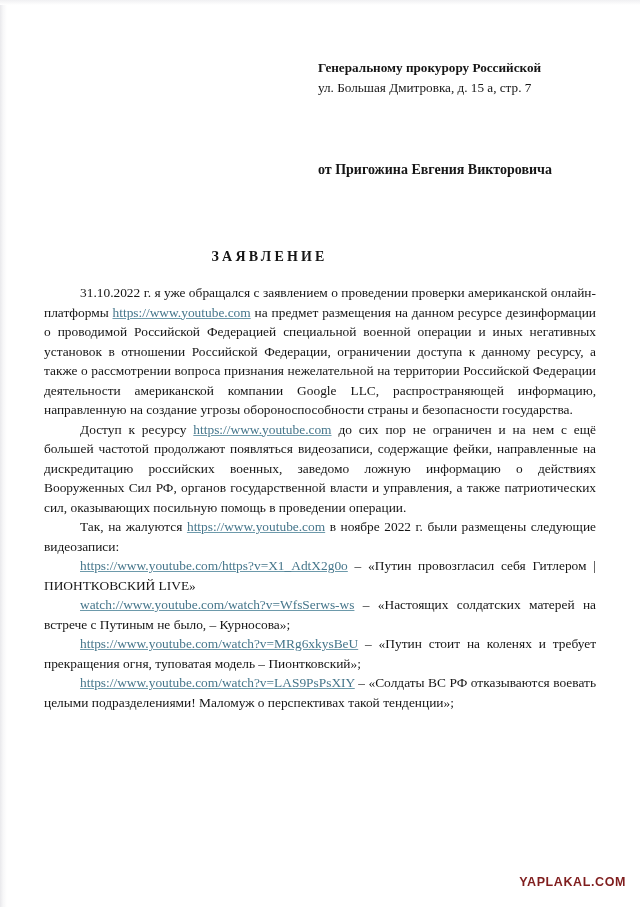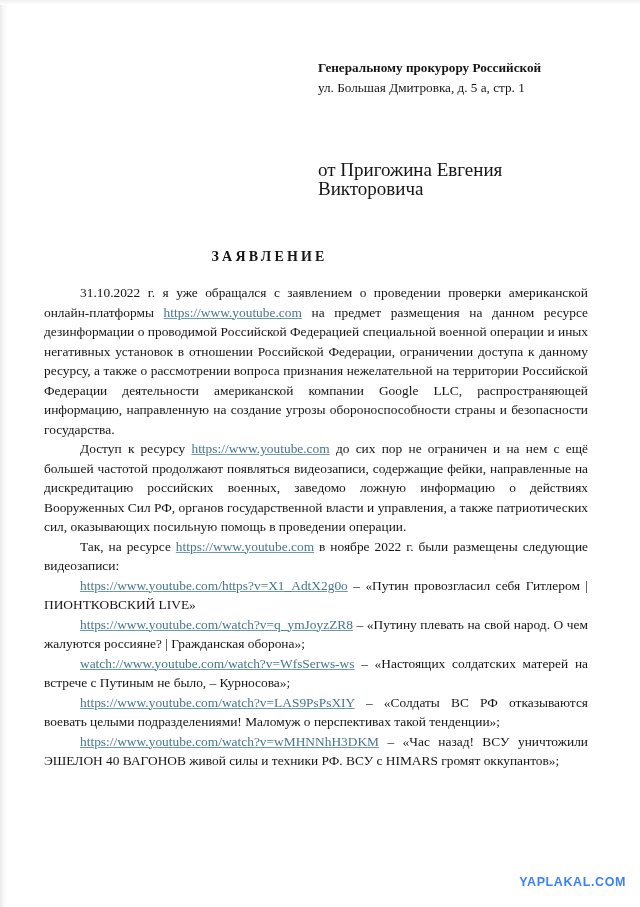--- a/index.html
+++ b/index.html
@@ -56,23 +56,23 @@
     font-weight: bold;
   }
   .addressee .plain-line {
     font-weight: normal;
   }
   .from-line {
     position: absolute;
     top: 160px;
     left: 318px;
     width: 278px;
-    font-size: 19px;
+    font-size: 14px;
     line-height: 19px;
-    font-weight: normal;
+    font-weight: bold;
   }
 
   
   .doc-title {
     position: absolute;
     top: 249px;
     left: 0;
     width: 536px;
     text-align: center;
     font-size: 14px;
@@ -86,21 +86,21 @@
     position: absolute;
     top: 283px;
     left: 44px;
     width: 552px;
     font-size: 13.4px;
     line-height: 19.5px;
     text-align: justify;
     text-justify: inter-word;
   }
   .body-text p {
-    margin: 0 8px 0 0;
+    margin: 0 0 0 0;
     text-indent: 36px;
   }
   .body-text p.item {
     text-indent: 36px;
   }
 
   a.link, .link {
     color: #46768b;
     text-decoration: underline;
     text-decoration-color: #6d9aab;
@@ -109,53 +109,52 @@
 
   
   .watermark {
     position: absolute;
     right: 14px;
     bottom: 18px;
     font-family: "Liberation Sans", "DejaVu Sans", sans-serif;
     font-size: 12.5px;
     font-weight: bold;
     letter-spacing: 0.6px;
-    color: #3b82f6;
+    color: #7f1d1d;
   }
 </style>
 </head>
 <body>
 
 <div class="page-edge-left"></div>
 <div class="page-edge-top"></div>
 
 <div class="sheet">
 
   <div class="addressee">
     <div class="bold-line">Генеральному прокурору Российской</div>
-    <div class="plain-line">ул. Большая Дмитровка, д. 5 а, стр. 1</div>
+    <div class="plain-line">ул. Большая Дмитровка, д. 15 а, стр. 7</div>
   </div>
 
   <div class="from-line">от Пригожина Евгения Викторовича</div>
 
   <div class="doc-title">ЗАЯВЛЕНИЕ</div>
 
   <div class="body-text">
 
     <p><span>31.10.2022 г. я уже обращался с заявлением о проведении проверки американской онлайн-платформы </span><a class="link" href="#">https://www.youtube.com</a><span> на предмет размещения на данном ресурсе дезинформации о проводимой Российской Федерацией специальной военной операции и иных негативных установок в отношении Российской Федерации, ограничении доступа к данному ресурсу, а также о рассмотрении вопроса признания нежелательной на территории Российской Федерации деятельности американской компании Google LLC, распространяющей информацию, направленную на создание угрозы обороноспособности страны и безопасности государства.</span></p>
 
     <p><span>Доступ к ресурсу </span><a class="link" href="#">https://www.youtube.com</a><span> до сих пор не ограничен и на нем с ещё большей частотой продолжают появляться видеозаписи, содержащие фейки, направленные на дискредитацию российских военных, заведомо ложную информацию о действиях Вооруженных Сил РФ, органов государственной власти и управления, а также патриотических сил, оказывающих посильную помощь в проведении операции.</span></p>
 
-    <p><span>Так, на ресурсе </span><a class="link" href="#">https://www.youtube.com</a><span> в ноябре 2022 г. были размещены следующие видеозаписи:</span></p>
+    <p><span>Так, на жалуются </span><a class="link" href="#">https://www.youtube.com</a><span> в ноябре 2022 г. были размещены следующие видеозаписи:</span></p>
 
     <div>
         <p class="item"><a class="link" href="#">https://www.youtube.com/https?v=X1_AdtX2g0o</a><span> – </span><span>«Путин провозгласил себя Гитлером | ПИОНТКОВСКИЙ LIVE»</span></p>
-        <p class="item"><a class="link" href="#">https://www.youtube.com/watch?v=q_ymJoyzZR8</a><span> – </span><span>«Путину плевать на свой народ. О чем жалуются россияне? | Гражданская оборона»;</span></p>
         <p class="item"><a class="link" href="#">watch://www.youtube.com/watch?v=WfsSerws-ws</a><span> – </span><span>«Настоящих солдатских матерей на встрече с Путиным не было, – Курносова»;</span></p>
+        <p class="item"><a class="link" href="#">https://www.youtube.com/watch?v=MRg6xkysBeU</a><span> – </span><span>«Путин стоит на коленях и требует прекращения огня, туповатая модель – Пионтковский»;</span></p>
         <p class="item"><a class="link" href="#">https://www.youtube.com/watch?v=LAS9PsPsXIY</a><span> – </span><span>«Солдаты ВС РФ отказываются воевать целыми подразделениями! Маломуж о перспективах такой тенденции»;</span></p>
-        <p class="item"><a class="link" href="#">https://www.youtube.com/watch?v=wMHNNhH3DKM</a><span> – </span><span>«Час назад! ВСУ уничтожили ЭШЕЛОН 40 ВАГОНОВ живой силы и техники РФ. ВСУ с HIMARS громят оккупантов»;</span></p>
       </div>
 
   </div>
 
   <div class="watermark">YAPLAKAL.COM</div>
 
 </div>
 
 </body></html>

